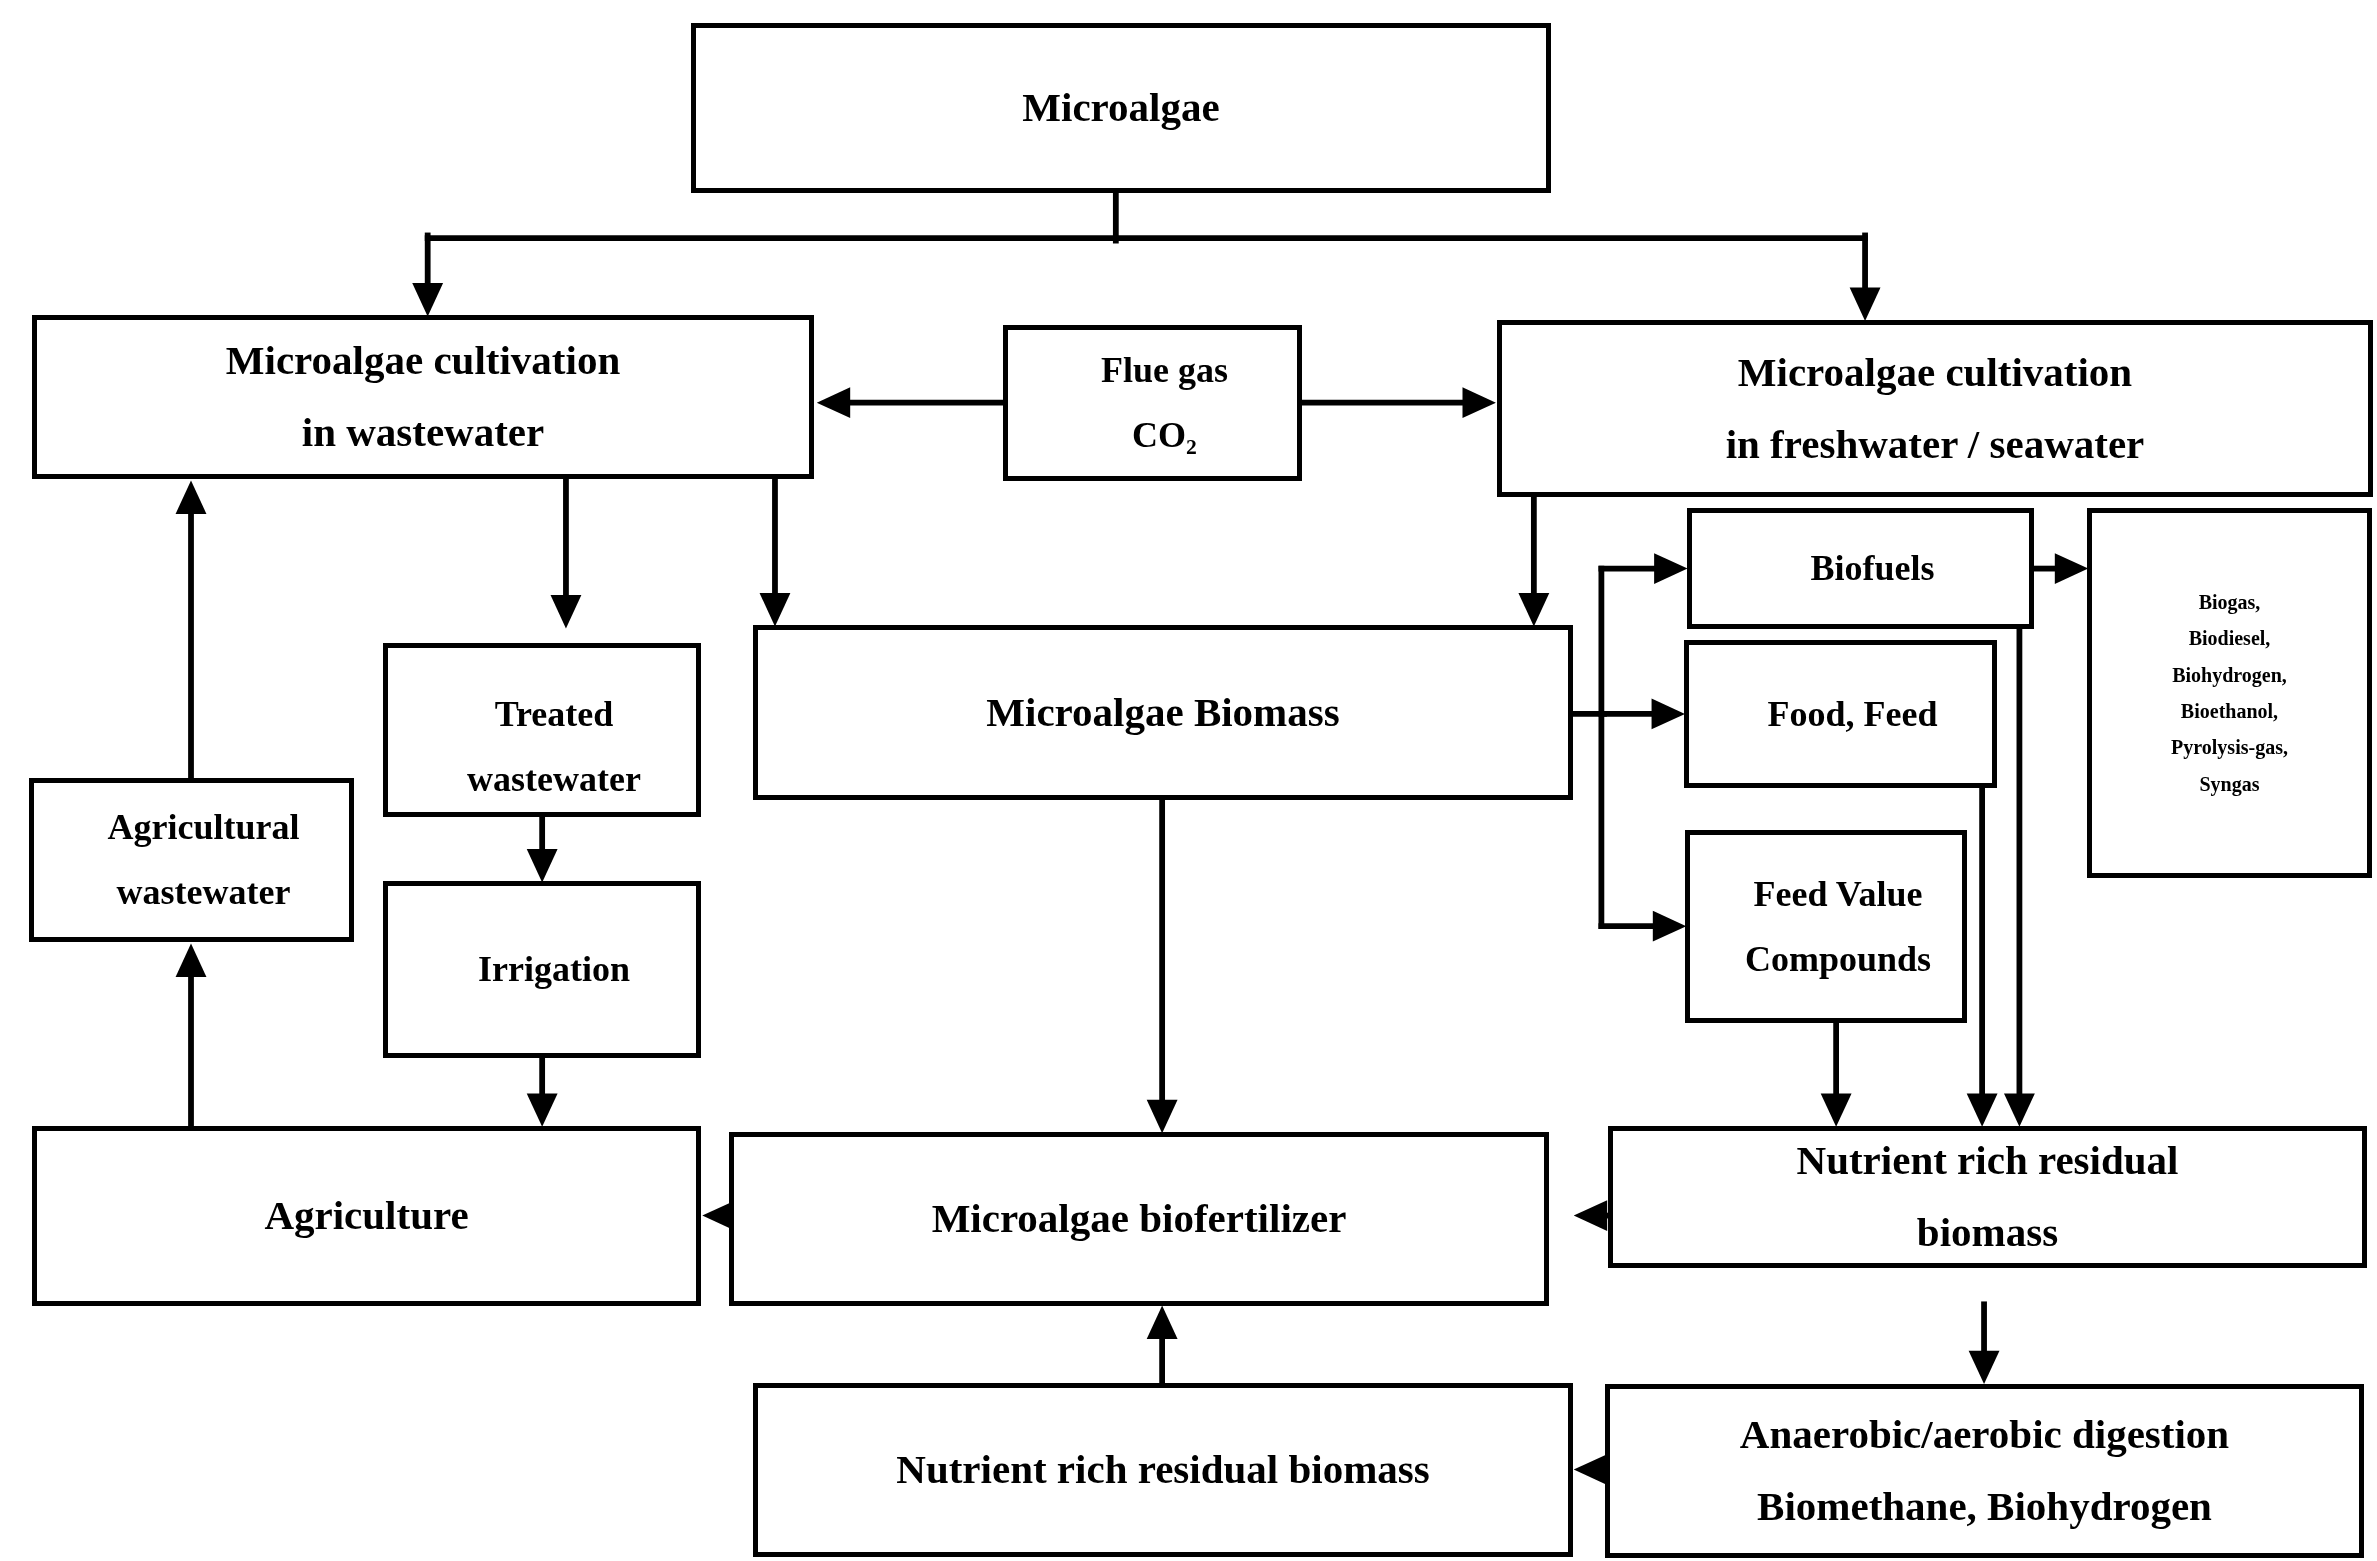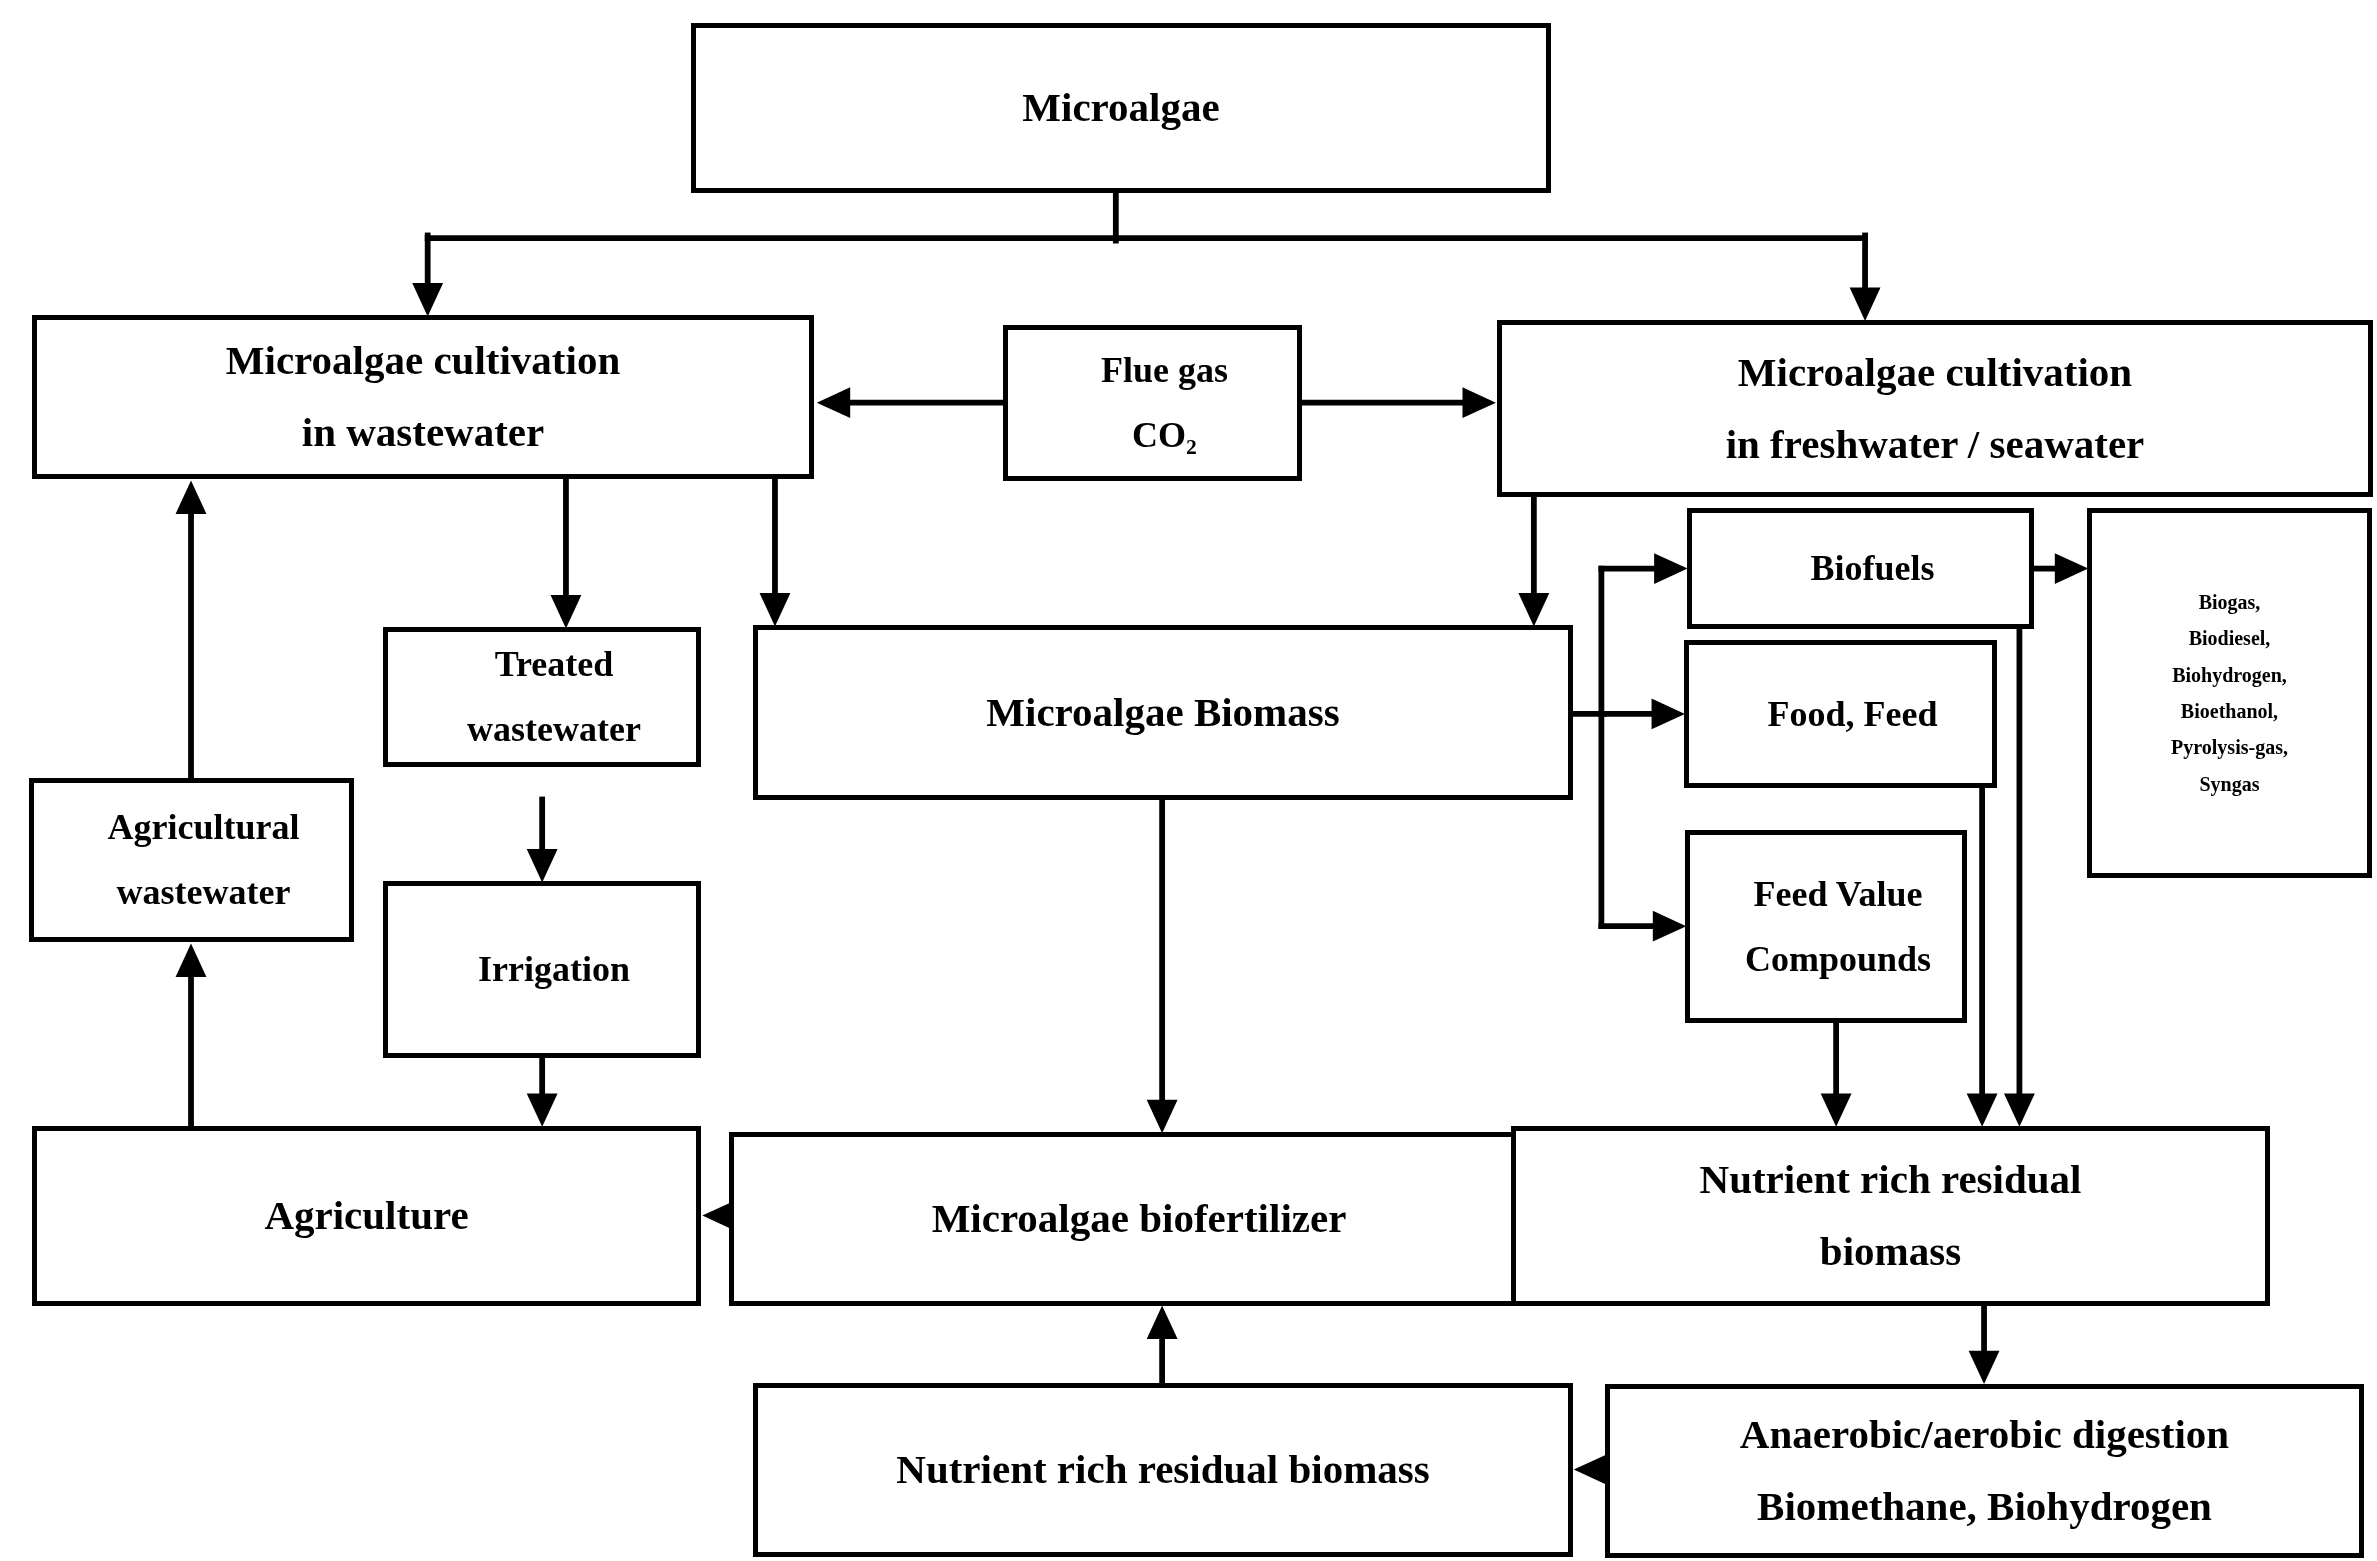--- a/index.html
+++ b/index.html
@@ -167,21 +167,21 @@
 
   <div class="node fs-m" style="left:2087px;top:508px;width:285px;height:370px;">
     <span class="lbl">Biogas,
 Biodiesel,
 Biohydrogen,
 Bioethanol,
 Pyrolysis-gas,
 Syngas</span>
   </div>
 
-  <div class="node fs-l" style="left:383px;top:627px;width:318px;height:140px;align-items:flex-end;">
+  <div class="node fs-l" style="left:383px;top:643px;width:318px;height:174px;align-items:flex-end;">
     <span class="lbl">Treated
 wastewater</span>
   </div>
 
   <div class="node fs-xl" style="left:753px;top:625px;width:820px;height:175px;">
     <span class="lbl">Microalgae Biomass</span>
   </div>
 
   <div class="node fs-l" style="left:1684px;top:640px;width:313px;height:148px;">
     <span class="lbl">Food, Feed</span>
@@ -202,21 +202,21 @@
   </div>
 
   <div class="node fs-xl" style="left:32px;top:1126px;width:669px;height:180px;">
     <span class="lbl">Agriculture</span>
   </div>
 
   <div class="node fs-xl" style="left:729px;top:1132px;width:820px;height:174px;">
     <span class="lbl">Microalgae biofertilizer</span>
   </div>
 
-  <div class="node fs-xl" style="left:1511px;top:1126px;width:759px;height:180px;">
+  <div class="node fs-xl" style="left:1608px;top:1126px;width:759px;height:142px;">
     <span class="lbl">Nutrient rich residual
 biomass</span>
   </div>
 
   <div class="node fs-xl" style="left:753px;top:1383px;width:820px;height:174px;">
     <span class="lbl">Nutrient rich residual biomass</span>
   </div>
 
   <div class="node fs-xl" style="left:1605px;top:1384px;width:759px;height:174px;">
     <span class="lbl">Anaerobic/aerobic digestion

